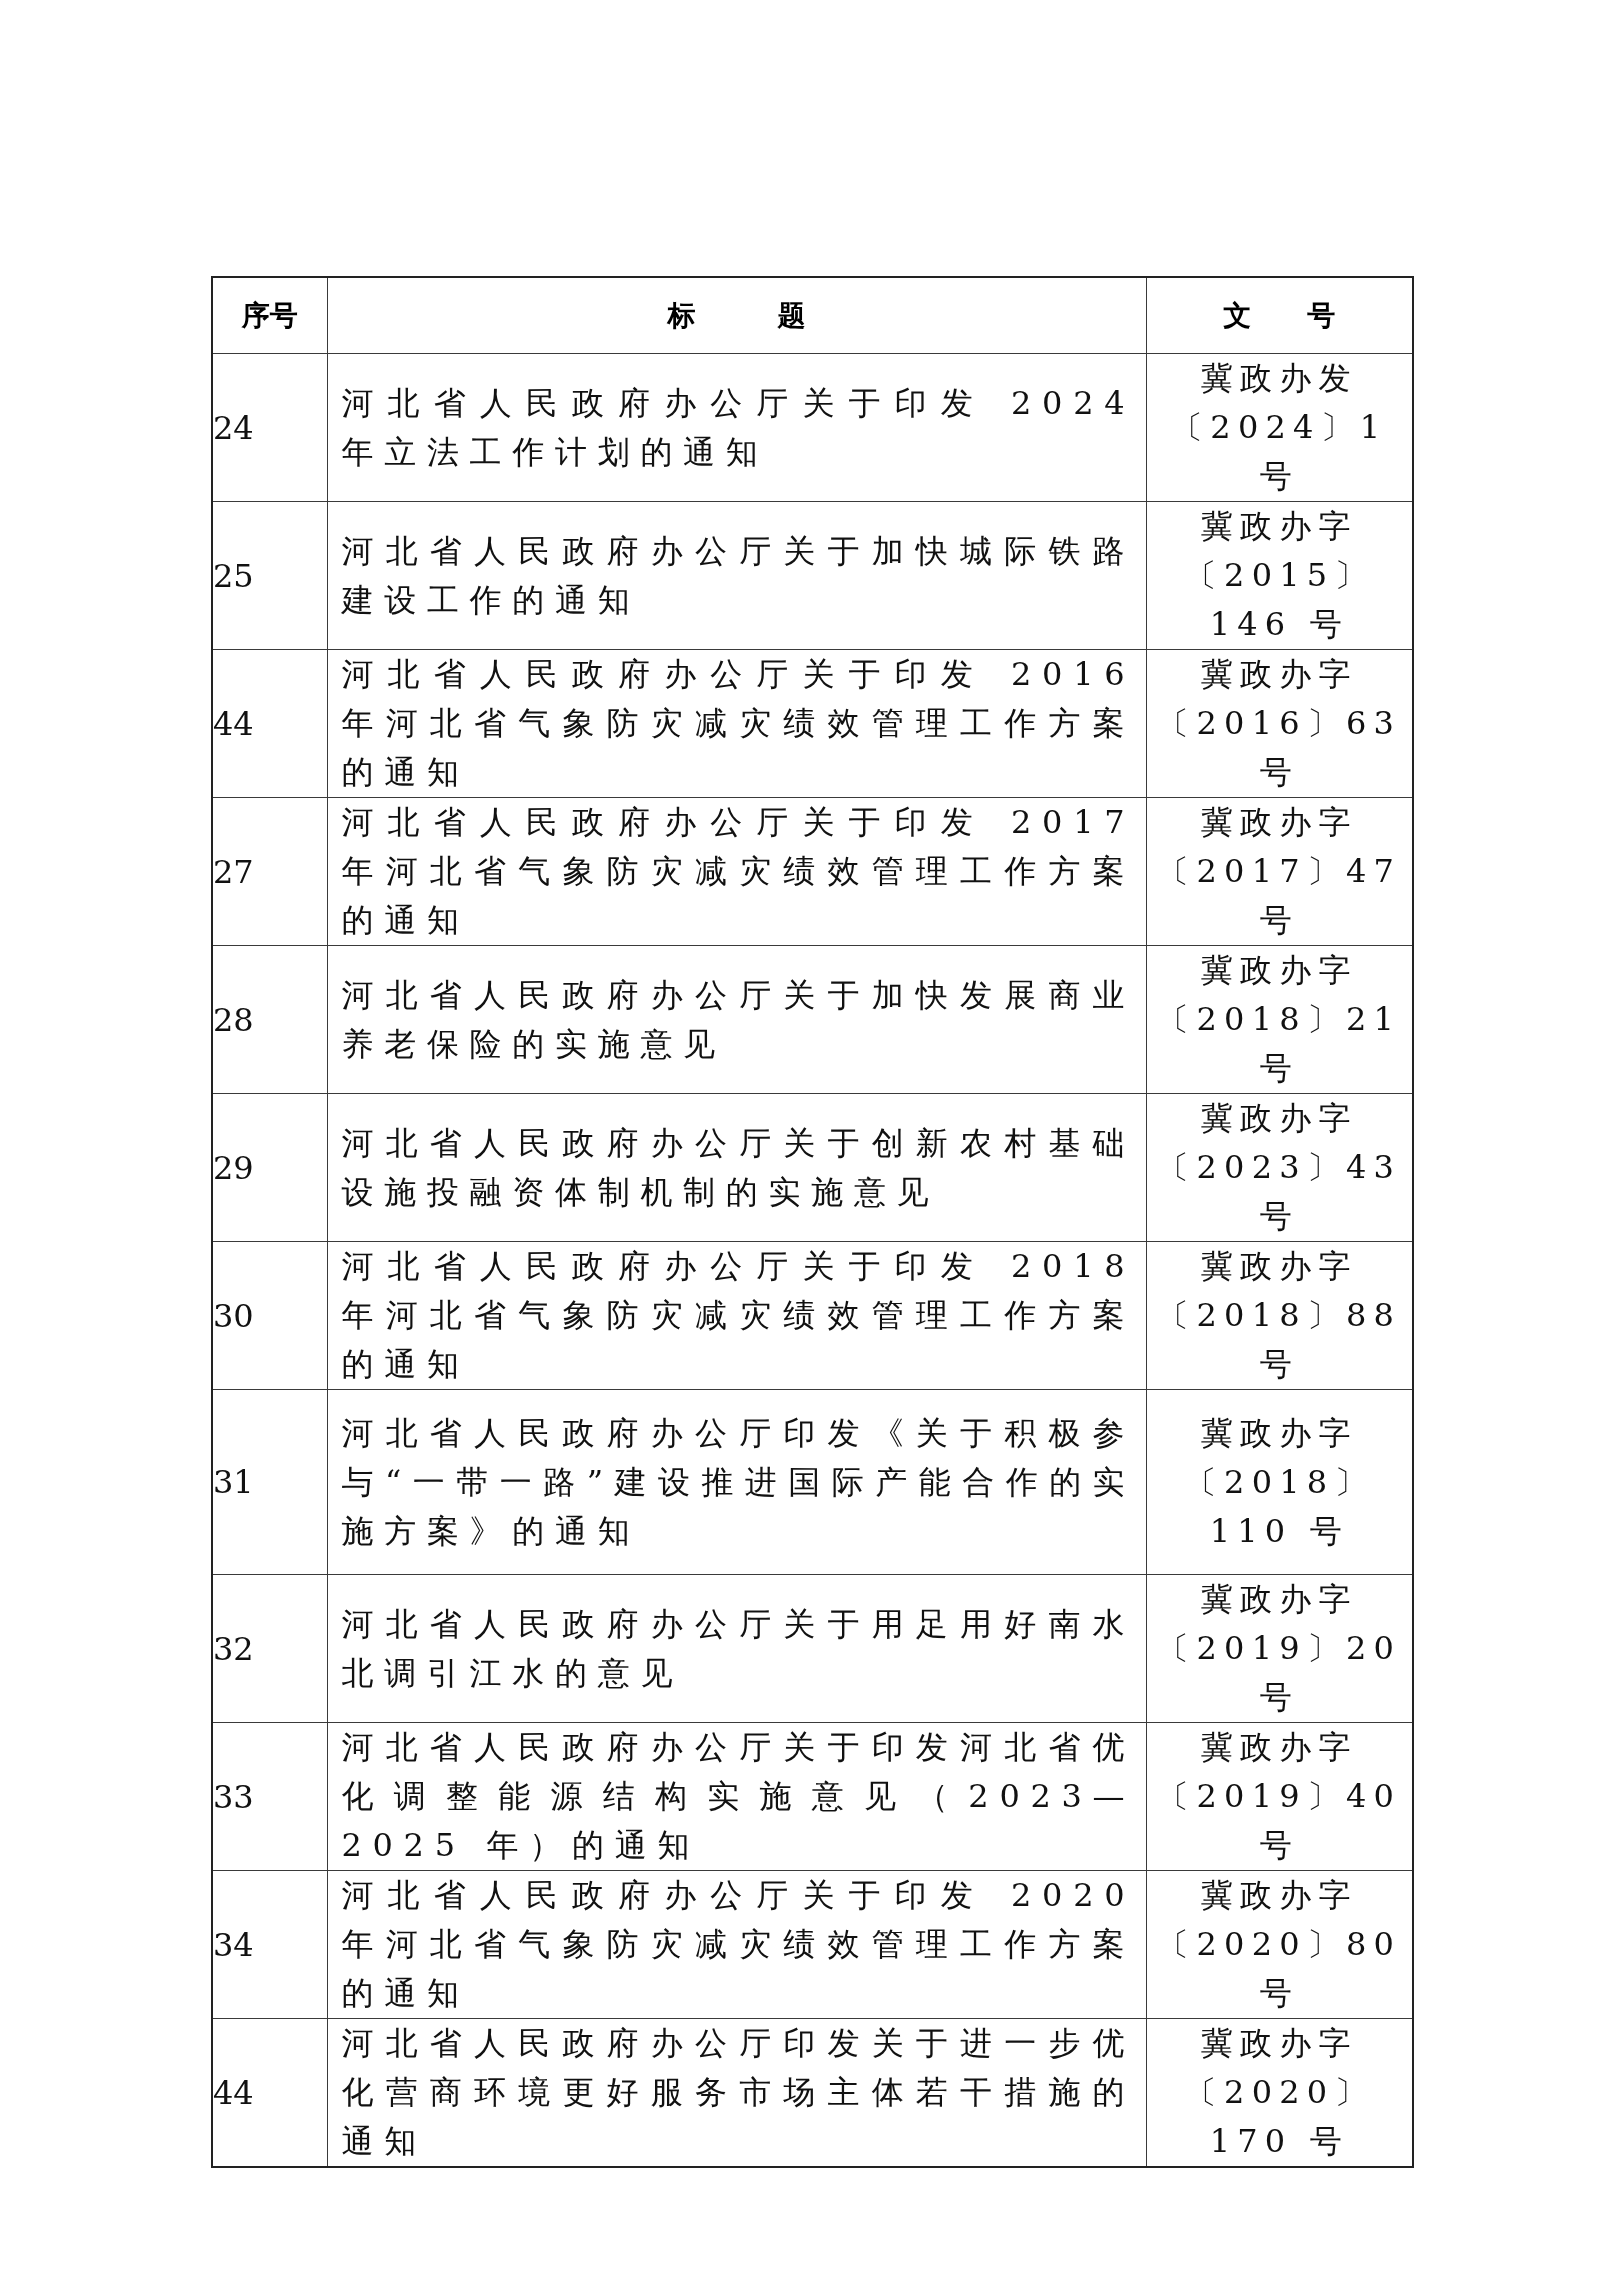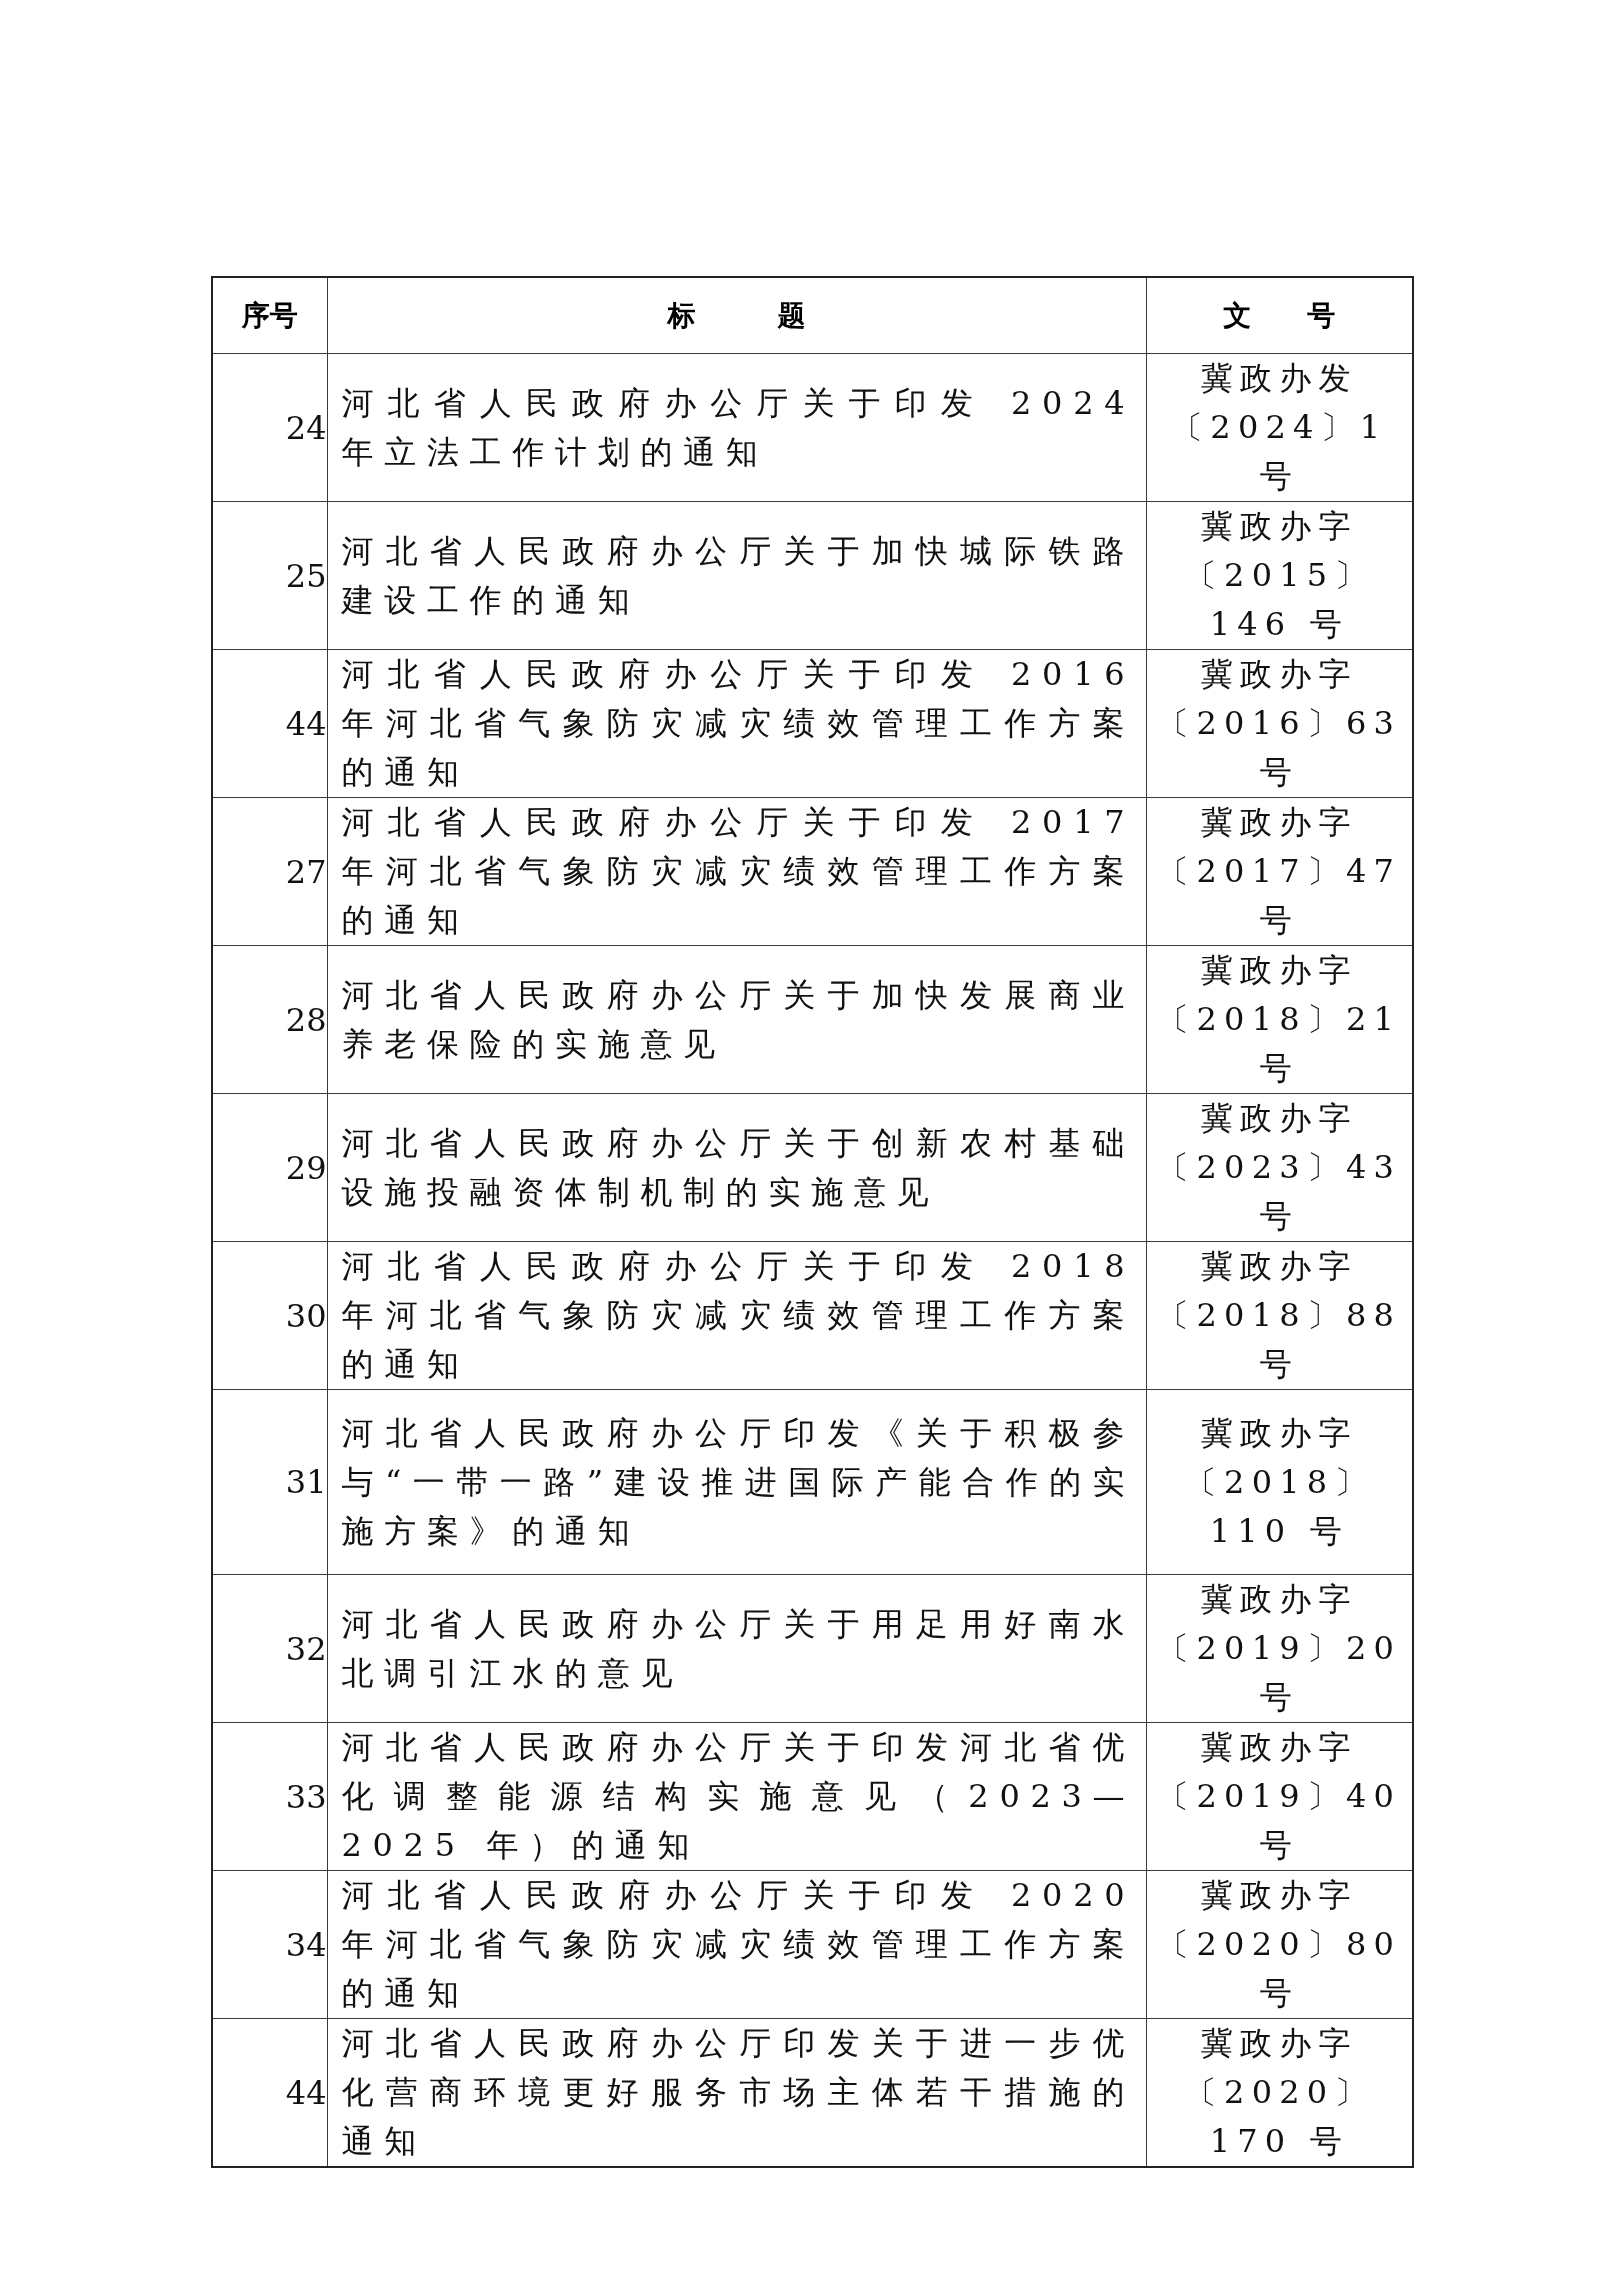--- a/index.html
+++ b/index.html
@@ -42,21 +42,21 @@
   }
   .doc-table th .gap {
     display: inline-block;
     width: 82px;
   }
   .doc-table th .gap-sm {
     display: inline-block;
     width: 56px;
   }
   .doc-table td.no {
-    text-align: right;
+    text-align: left;
     font-size: 32px;
     font-family: "DejaVu Serif", "Liberation Serif", serif;
   }
   .doc-table td.title {
     text-align: left;
     padding-left: 14px;
     padding-right: 10.2px;
     font-size: 32px;
     line-height: 49px;
     letter-spacing: 10.7px;

